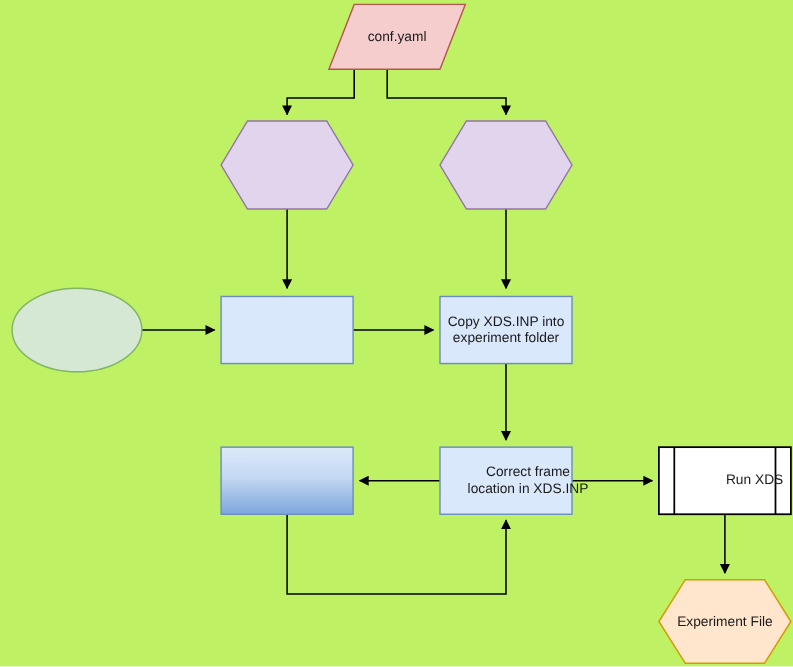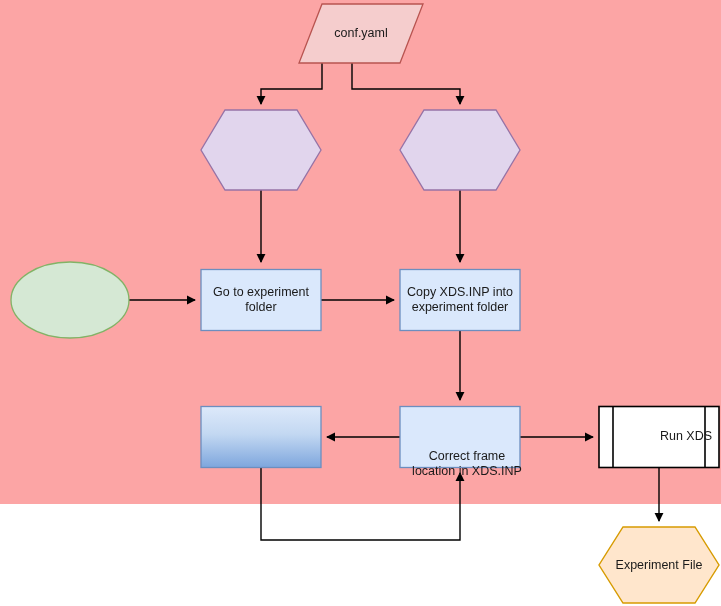--- a/index.html
+++ b/index.html
@@ -9,22 +9,22 @@
   }
   body {
     width: 721px;
     height: 606px;
     font-family: "Liberation Sans", sans-serif;
     overflow: hidden;
   }
   #canvas-wrap {
     position: relative;
     width: 721px;
-    height: 504px;
-    background: #fca5a5;
+    height: 606px;
+    background: #bef264;
   }
   #flow-svg {
     position: absolute;
     top: 0;
     left: 0;
     width: 721px;
     height: 606px;
   }
   .node-label {
     position: absolute;
@@ -104,27 +104,25 @@
     </g>
 
     <polygon points="623,527 695,527 719,565 695,603 623,603 599,565" fill="#ffe6cc" stroke="#d79b00" stroke-width="1.4"></polygon>
   </svg>
 
   <div class="node-label" style="left:299px; top:4px; width:124px; height:59px;">conf.yaml</div>
 
 
 
 
-  <div class="node-label" style="left:201px; top:269px; width:120px; height:61px;">Go to experiment
-folder</div>
 
   <div class="node-label" style="left:398px; top:269px; width:124px; height:61px;">Copy XDS.INP into
 experiment folder</div>
 
 
-  <div class="node-label" style="left:403px; top:406px; width:128px; height:61px;margin-top:27px;">Correct frame
+  <div class="node-label" style="left:416px; top:406px; width:128px; height:61px;">Correct frame
 location in XDS.INP</div>
 
   <div class="node-label" style="left:640px; top:406px; width:92px; height:61px;">Run XDS</div>
 
   <div class="node-label" style="left:599px; top:527px; width:120px; height:76px;">Experiment File</div>
 
 </div>
 
 </body></html>

